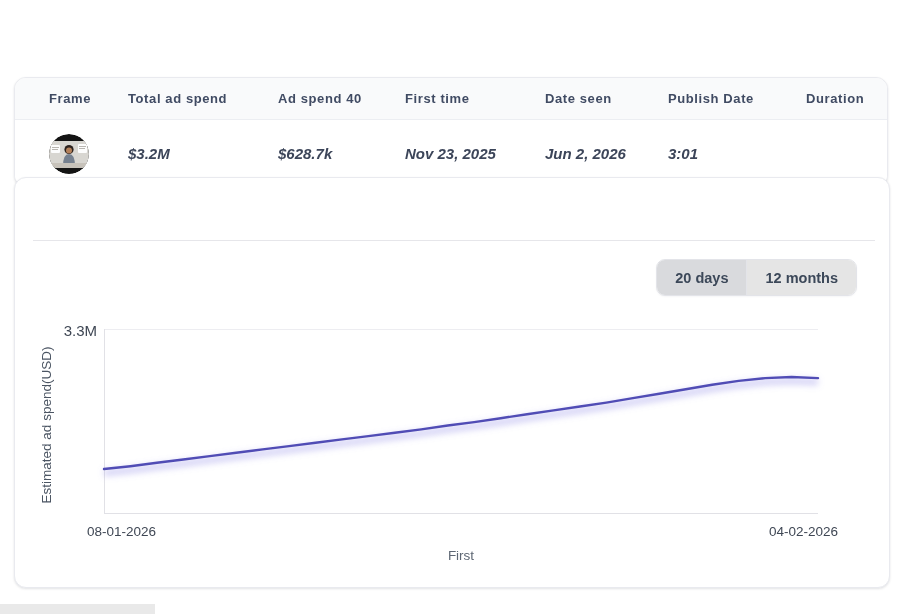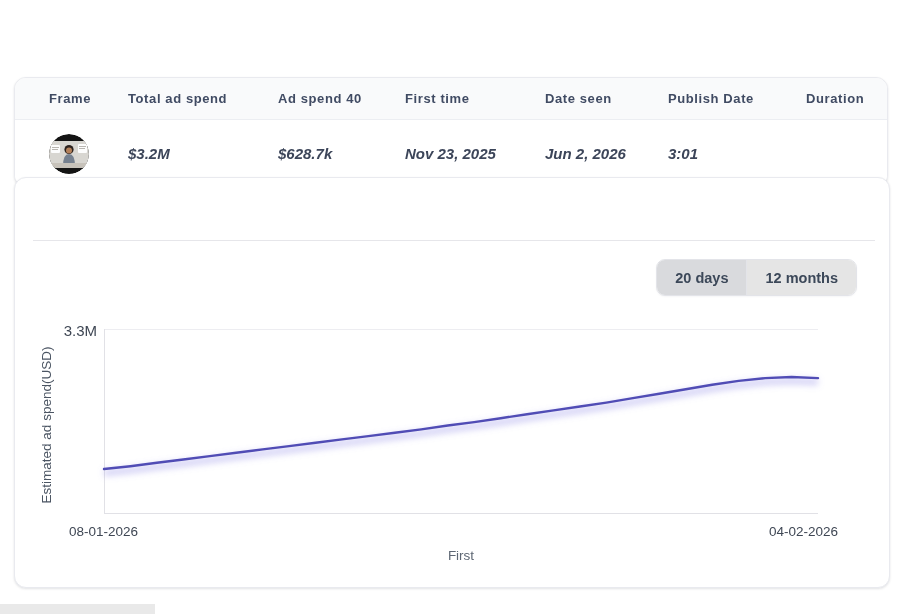--- a/index.html
+++ b/index.html
@@ -37,21 +37,21 @@
   .plot-top-grid { position:absolute; left:89px; top:151px; width:714px; border-top:1px solid #ededf1; }
   .plot-left-axis { position:absolute; left:89px; top:151px; height:184px; border-left:1px solid #e1e1e6; }
   .plot-bottom-axis { position:absolute; left:89px; top:335px; width:714px; border-top:1px solid #e1e1e6; }
   .plot-svg { position:absolute; left:89px; top:151px; overflow:visible; }
 
   .ytick { position:absolute; left:36px; top:144px; width:46px; text-align:right;
            font-size:15px; color:#3f4754; }
   .ylabel { position:absolute; left:31px; top:247px; transform:translate(-50%,-50%) rotate(-90deg);
             white-space:nowrap; font-size:13.5px; color:#4b5563; }
   .xtick { position:absolute; top:346px; font-size:13.5px; color:#3f4754; }
-  .xtick.first { left:54px; }
+  .xtick.first { left:72px; }
   .xtick.last { right:51px; }
   .xlabel { position:absolute; left:89px; top:370px; width:714px; text-align:center;
             font-size:13.5px; color:#5d6673; }
 
   .footer-strip { position:absolute; left:0; top:604px; width:155px; height:10px; background:#e9e9e9; }
 </style>
 </head>
 <body>
 
 <div class="stage">

